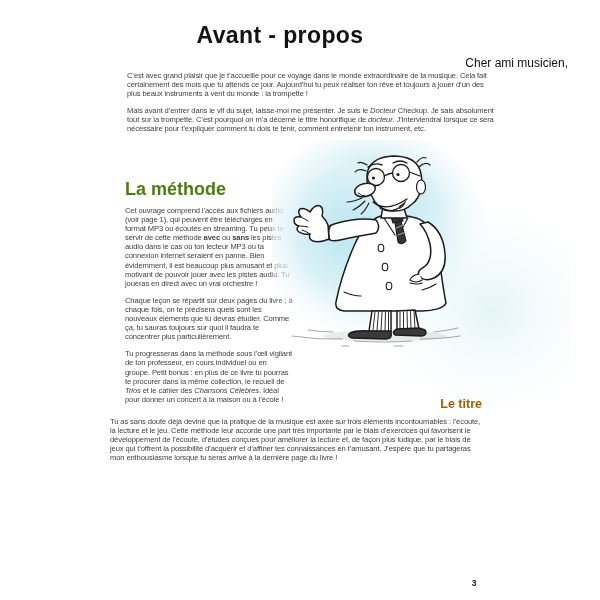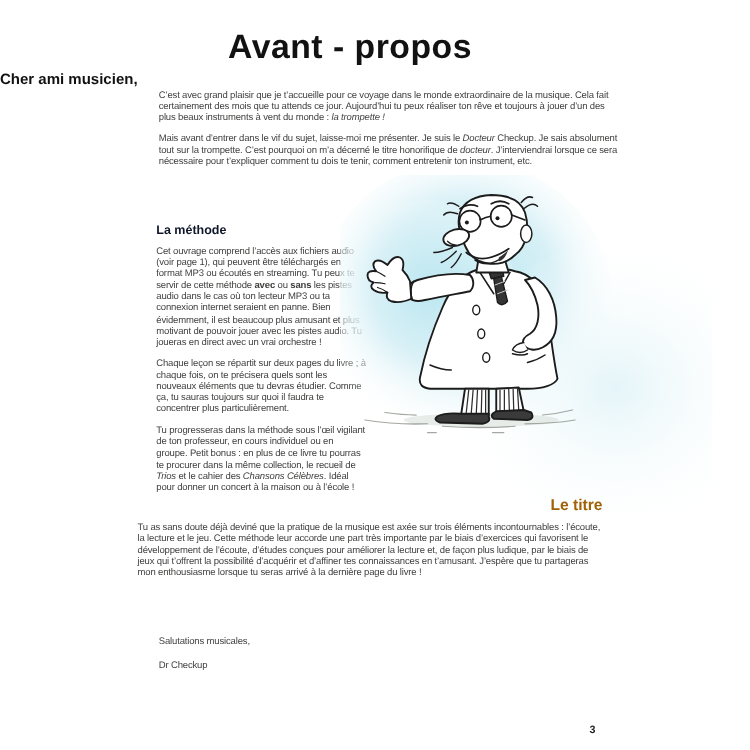--- a/index.html
+++ b/index.html
@@ -5,32 +5,32 @@
   html,body{margin:0;padding:0;}
   body{
     width:600px;height:600px;position:relative;overflow:hidden;
     background:#ffffff;
     font-family:"Liberation Sans","DejaVu Sans",sans-serif;
     color:#3f3f3e;
   }
   .page{position:absolute;inset:0;}
   .page-title{
     position:absolute;top:22px;left:0;width:560px;margin:0;
-    text-align:center;font-size:27px;font-weight:bold;color:#121212;
+    text-align:center;font-size:23px;font-weight:bold;color:#121212;
     letter-spacing:.4px;
   }
   .intro-heading{
     position:absolute;top:56px;left:0;width:568px;margin:0;
-    text-align:left;font-size:12px;font-weight:bold;color:#121212;
+    text-align:right;font-size:12px;font-weight:normal;color:#121212;
   }
   .body-text{font-size:7.6px;line-height:9.1px;letter-spacing:-0.12px;}
   .body-text p{margin:0 0 8px 0;}
   .intro-text{position:absolute;top:71px;left:127px;width:372px;}
   .methode{position:absolute;top:179px;left:125px;width:168px;}
-  .methode h2{margin:0 0 6px 0;font-size:10px;font-weight:bold;color:#0f172a;}
+  .methode h2{margin:0 0 6px 0;font-size:18px;font-weight:bold;color:#4d7c0f;}
   .methode .body-text p{margin:0 0 8px 0;}
   .titre{position:absolute;top:397px;left:110px;width:372px;}
   .titre h2{margin:0 0 6px 0;text-align:right;font-size:12.5px;font-weight:bold;color:#a16207;}
   .closing{position:absolute;top:508px;left:127px;}
   .closing p{margin:0 0 10px 0;}
   .page-number{
     position:absolute;top:578px;left:466px;width:16px;text-align:center;
     font-size:8.5px;font-weight:bold;color:#222;
   }
   .illustration{position:absolute;left:272px;top:140px;width:298px;height:272px;}
@@ -39,21 +39,21 @@
 </head>
 <body>
 
 <div class="page">
 
   <h1 class="page-title">Avant - propos</h1>
 
   <h2 class="intro-heading">Cher ami musicien,</h2>
 
   <div class="intro-text body-text">
-    <p><span>C’est avec grand plaisir que je t’accueille pour ce voyage dans le monde extraordinaire de la musique. Cela fait certainement des mois que tu attends ce jour. Aujourd’hui tu peux réaliser ton rêve et toujours à jouer d’un des plus beaux instruments à vent du monde : </span><span style="font-style: italic;">la trompette !</span></p>
+    <p><span>C’est avec grand plaisir que je t’accueille pour ce voyage dans le monde extraordinaire de la musique. Cela fait certainement des mois que tu attends ce jour. Aujourd’hui tu peux réaliser ton rêve et toujours à jouer d’un des plus beaux instruments à vent du monde : </span><span style="">la trompette !</span></p>
     <p><span>Mais avant d’entrer dans le vif du sujet, laisse-moi me présenter. Je suis le </span><span style="font-style: italic;">Docteur</span><span> Checkup. Je sais absolument tout sur la trompette. C’est pourquoi on m’a décerné le titre honorifique de </span><span style="font-style: italic;">docteur</span><span>. J’interviendrai lorsque ce sera nécessaire pour t’expliquer comment tu dois te tenir, comment entretenir ton instrument, etc.</span></p>
   </div>
 
   <div class="methode">
     <h2>La méthode</h2>
     <div class="body-text">
       <p><span>Cet ouvrage comprend l’accès aux fichiers audio (voir page 1), qui peuvent être téléchargés en format MP3 ou écoutés en streaming. Tu peux te servir de cette méthode </span><span style="font-weight: 700;">avec</span><span> ou </span><span style="font-weight: 700;">sans</span><span> les pistes audio dans le cas où ton lecteur MP3 ou ta connexion internet seraient en panne. Bien évidemment, il est beaucoup plus amusant et plus motivant de pouvoir jouer avec les pistes audio. Tu joueras en direct avec un vrai orchestre !</span></p>
       <p><span>Chaque leçon se répartit sur deux pages du livre ; à chaque fois, on te précisera quels sont les nouveaux éléments que tu devras étudier. Comme ça, tu sauras toujours sur quoi il faudra te concentrer plus particulièrement.</span></p>
       <p><span>Tu progresseras dans la méthode sous l’œil vigilant de ton professeur, en cours individuel ou en groupe. Petit bonus : en plus de ce livre tu pourras te procurer dans la même collection, le recueil de </span><span style="font-style: italic;">Trios</span><span> et le cahier des </span><span style="font-style: italic;">Chansons Célèbres</span><span>. Idéal pour donner un concert à la maison ou à l’école !</span></p>
     </div>
@@ -148,20 +148,16 @@
     </svg>
   </div>
 
   <div class="titre">
     <h2>Le titre</h2>
     <div class="body-text">
       <p><span>Tu as sans doute déjà deviné que la pratique de la musique est axée sur trois éléments incontournables : l’écoute, la lecture et le jeu. Cette méthode leur accorde une part très importante par le biais d’exercices qui favorisent le développement de l’écoute, d’études conçues pour améliorer la lecture et, de façon plus ludique, par le biais de jeux qui t’offrent la possibilité d’acquérir et d’affiner tes connaissances en t’amusant. J’espère que tu partageras mon enthousiasme lorsque tu seras arrivé à la dernière page du livre !</span></p>
     </div>
   </div>
 
-  <div class="closing body-text">
-    <p>Salutations musicales,</p>
-    <p>Dr Checkup</p>
-  </div>
 
   <div class="page-number">3</div>
 
 </div>
 
 </body></html>

